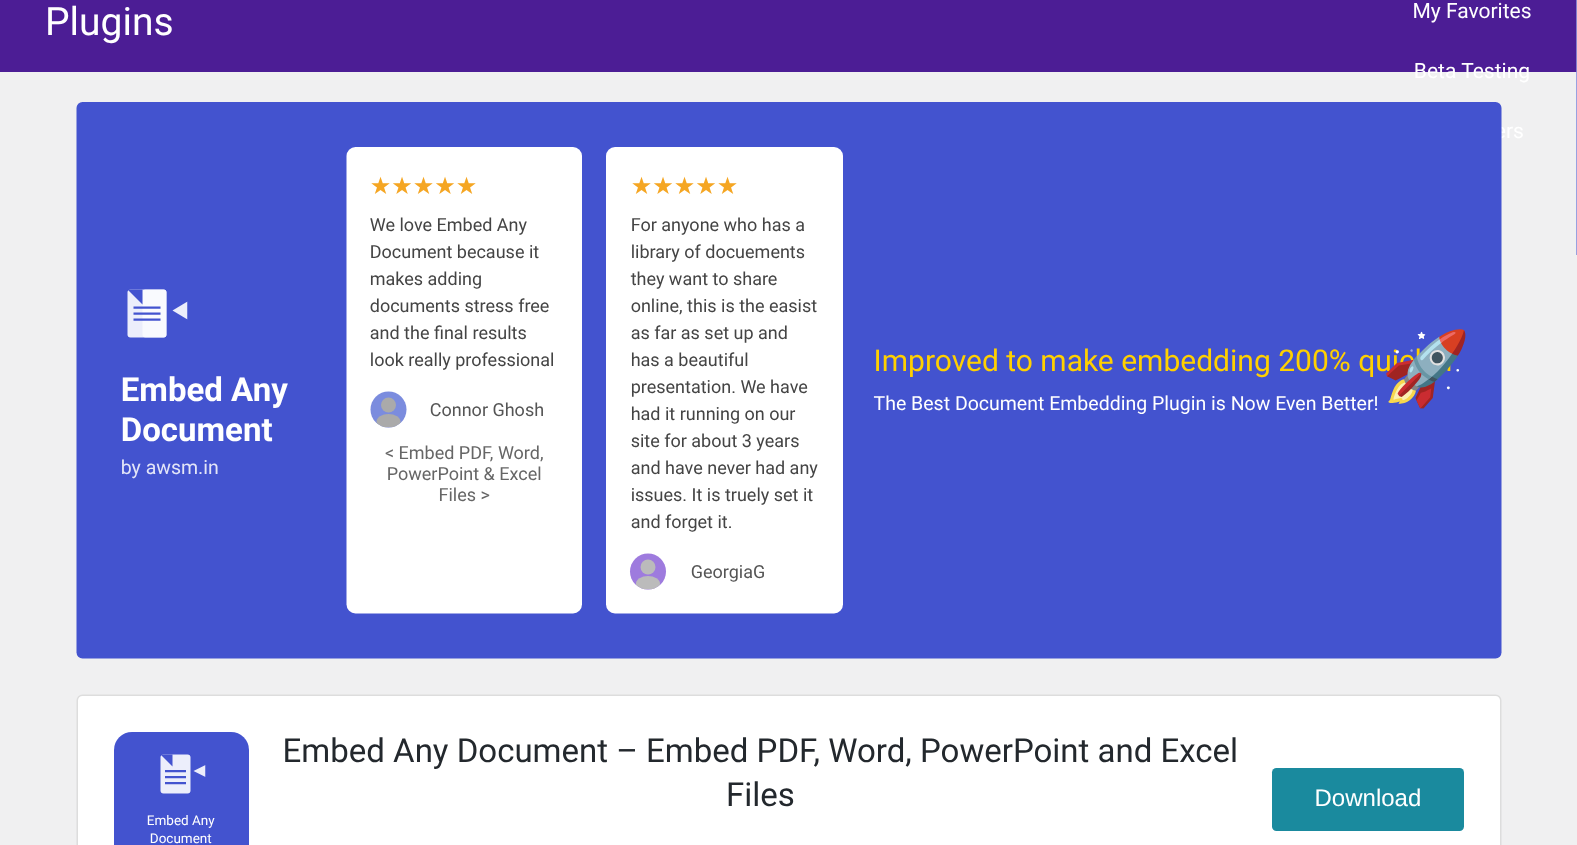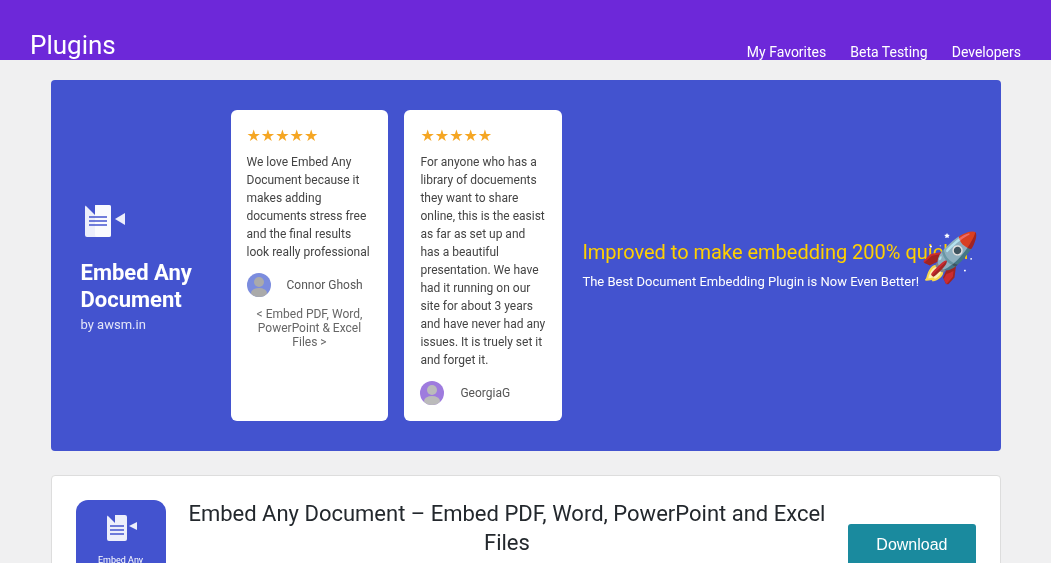--- a/index.html
+++ b/index.html
@@ -1,35 +1,36 @@
 <!DOCTYPE html>
 <html><head>
   <meta charset="utf-8">
   <style>
     * { box-sizing: border-box; margin: 0; padding: 0; }
     body { font-family: -apple-system, BlinkMacSystemFont, "Segoe UI", Roboto, sans-serif; background: #f0f0f1; }
 
     
     .header {
-      background: #6d28d9;
+      background: #4c1d95;
       padding: 0 30px;
-      height: 60px;
-      display: flex;
-      align-items: flex-end;
+      height: 48px;
+      display: flex;
+      align-items: flex-start;
       justify-content: space-between;
     }
     .header-title {
       color: white;
       font-size: 26px;
       font-weight: 400;
     }
     .header-nav {
       display: flex;
       align-items: center;
       gap: 24px;
+      flex-direction: column;
     }
     .nav-link {
       color: white;
       text-decoration: none;
       font-size: 14px;
       cursor: pointer;
     }
     .search-wrap {
       display: flex;
       align-items: center;

